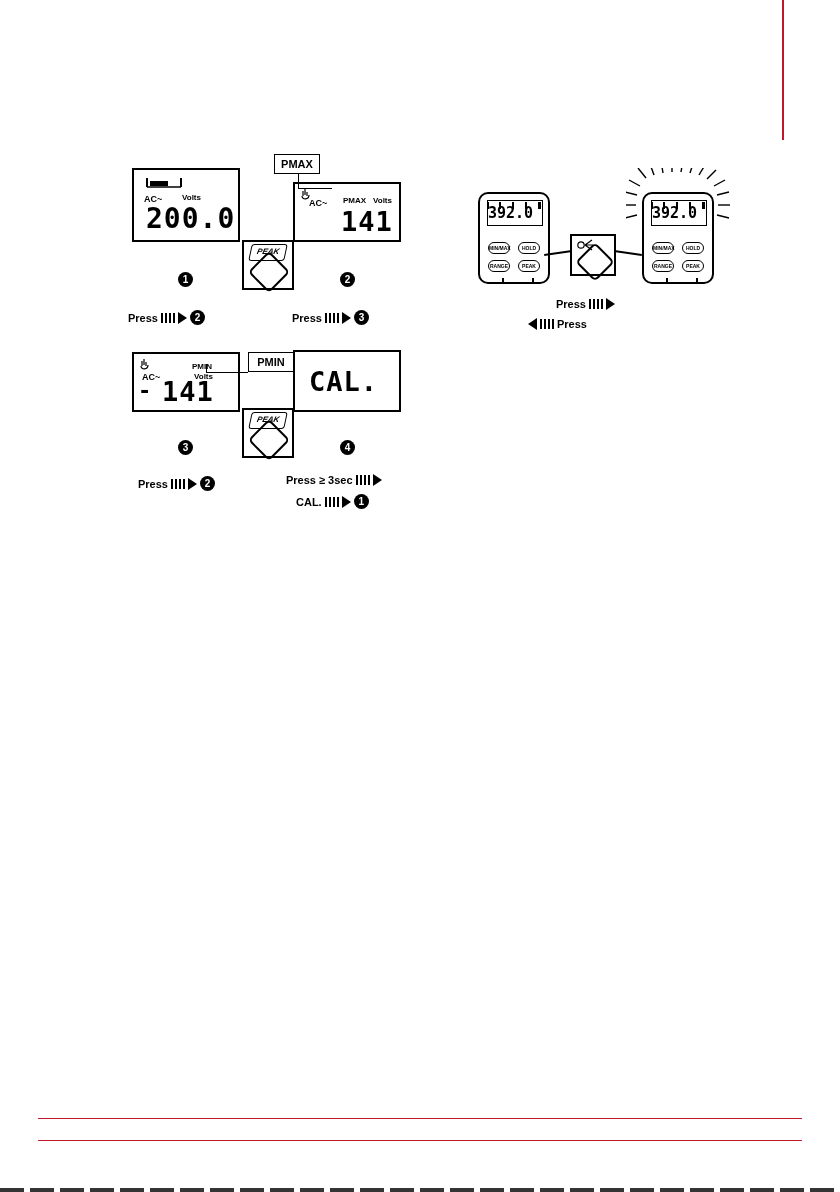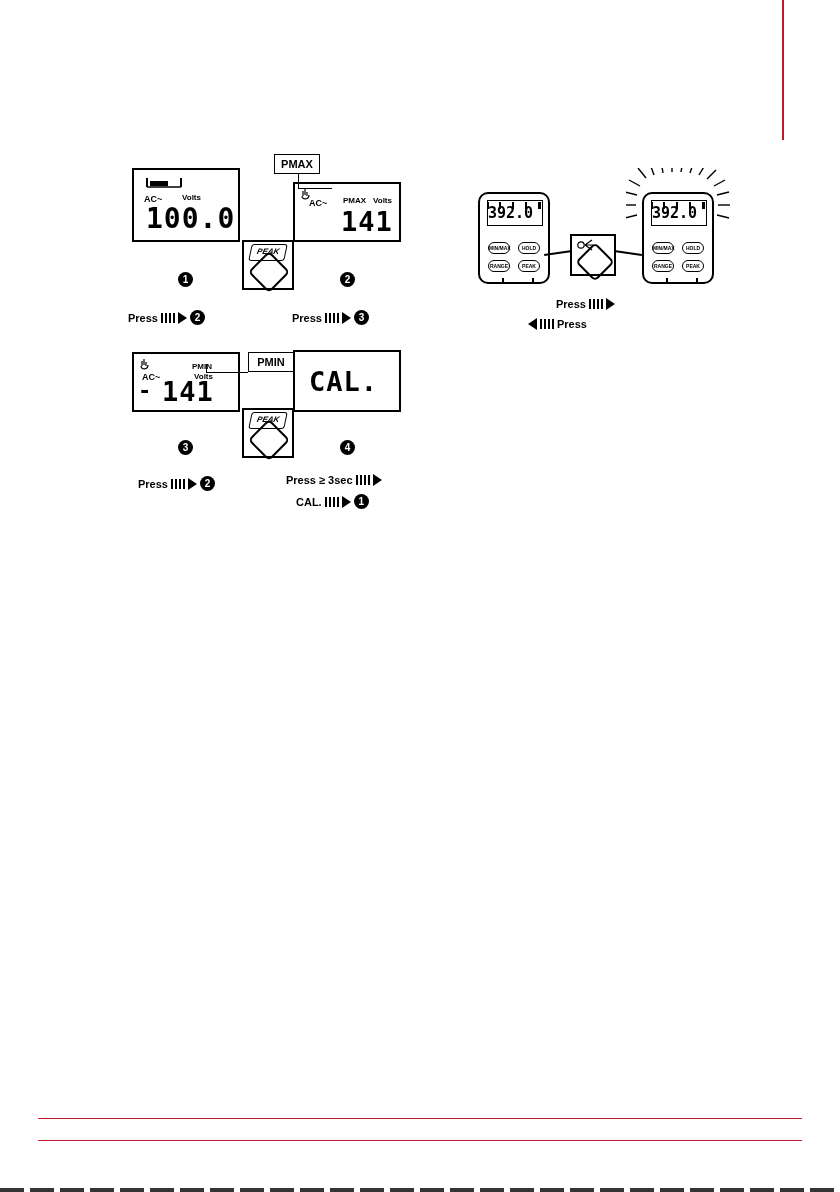--- a/index.html
+++ b/index.html
@@ -284,21 +284,21 @@
 
   <div class="lcd" style="left:12px; top:0px; width:108px; height:74px;">
 
     <svg style="position:absolute;left:12px;top:6px;" width="36" height="13" viewBox="0 0 36 13">
       <path d="M1 2 L1 11 M35 2 L35 11" stroke="#000" stroke-width="2"></path>
       <rect x="4" y="5" width="18" height="5" fill="#000"></rect>
       <path d="M1 11 L35 11" stroke="#000" stroke-width="1.5"></path>
     </svg>
     <span class="tiny-label" style="position:absolute;left:10px;top:24px;font-size:9px;">AC~</span>
     <span class="tiny-label" style="position:absolute;left:48px;top:23px;">Volts</span>
-    <span class="seg" style="position:absolute;left:12px;top:32px;font-size:28px;">100.0</span>
+    <span class="seg" style="position:absolute;left:12px;top:32px;font-size:28px;">200.0</span>
   </div>
   <div class="step-badge" style="position:absolute;left:58px;top:104px;">1</div>
   <div class="press-line" style="position:absolute;left:8px;top:142px;">
     <span>Press</span>
     <span class="bars"></span>
     <span class="arrow-r"></span>
     <span class="step-badge">2</span>
   </div>
 
   <div class="peakbtn" style="left:122px; top:72px;">

